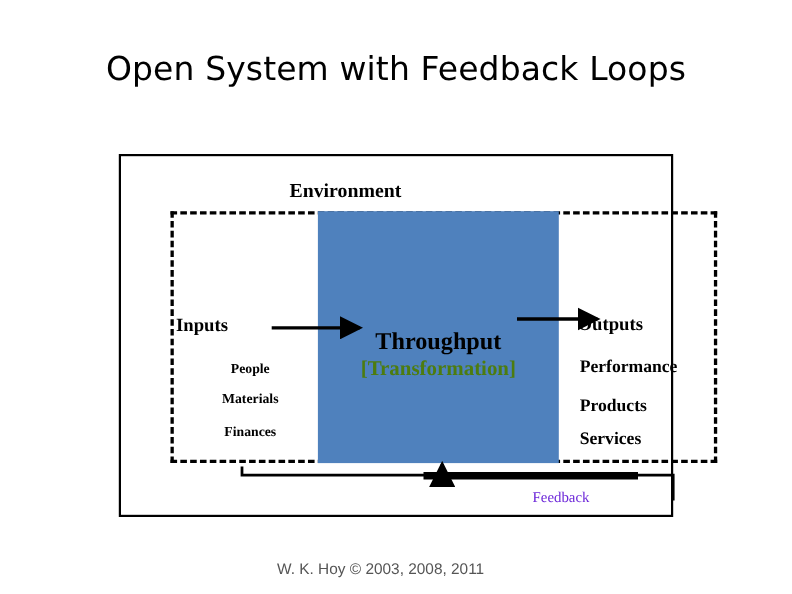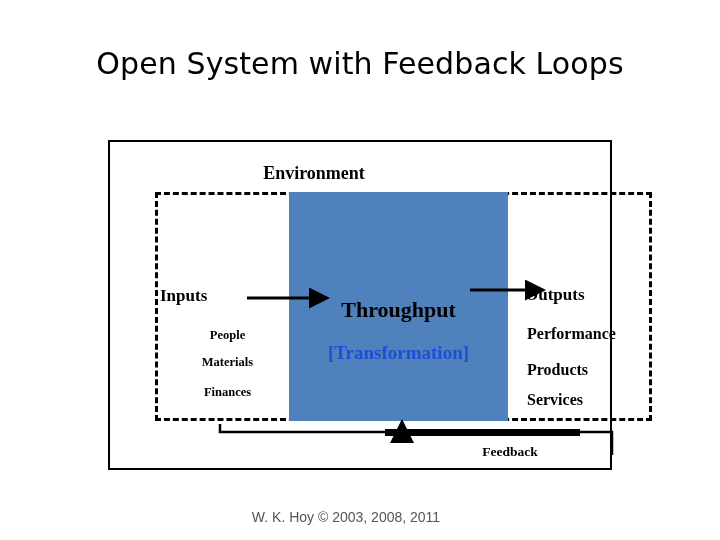--- a/index.html
+++ b/index.html
@@ -115,22 +115,21 @@
   }
   #throughput-line-2 {
     position: absolute;
     left: 289px;
     top: 325px;
     width: 219px;
     text-align: center;
     font-family: "Liberation Serif", serif;
     font-size: 19px;
     font-weight: bold;
-    color: #1d4ed8;
-    margin-top: 17px;
+    color: #4d7c0f;
   }
 
   
   #outputs-heading {
     position: absolute;
     left: 525px;
     top: 285px;
     width: 130px;
     text-align: left;
     font-family: "Liberation Serif", serif;
@@ -164,22 +163,22 @@
 
   
   #feedback-label {
     position: absolute;
     left: 440px;
     top: 444px;
     width: 140px;
     text-align: center;
     font-family: "Liberation Serif", serif;
     font-size: 13.5px;
-    font-weight: bold;
-    color: #000000;
+    font-weight: normal;
+    color: #6d28d9;
   }
 
   
   #credit-line {
     position: absolute;
     left: 0;
     top: 509px;
     width: 692px;
     text-align: center;
     font-family: "Liberation Sans", sans-serif;

